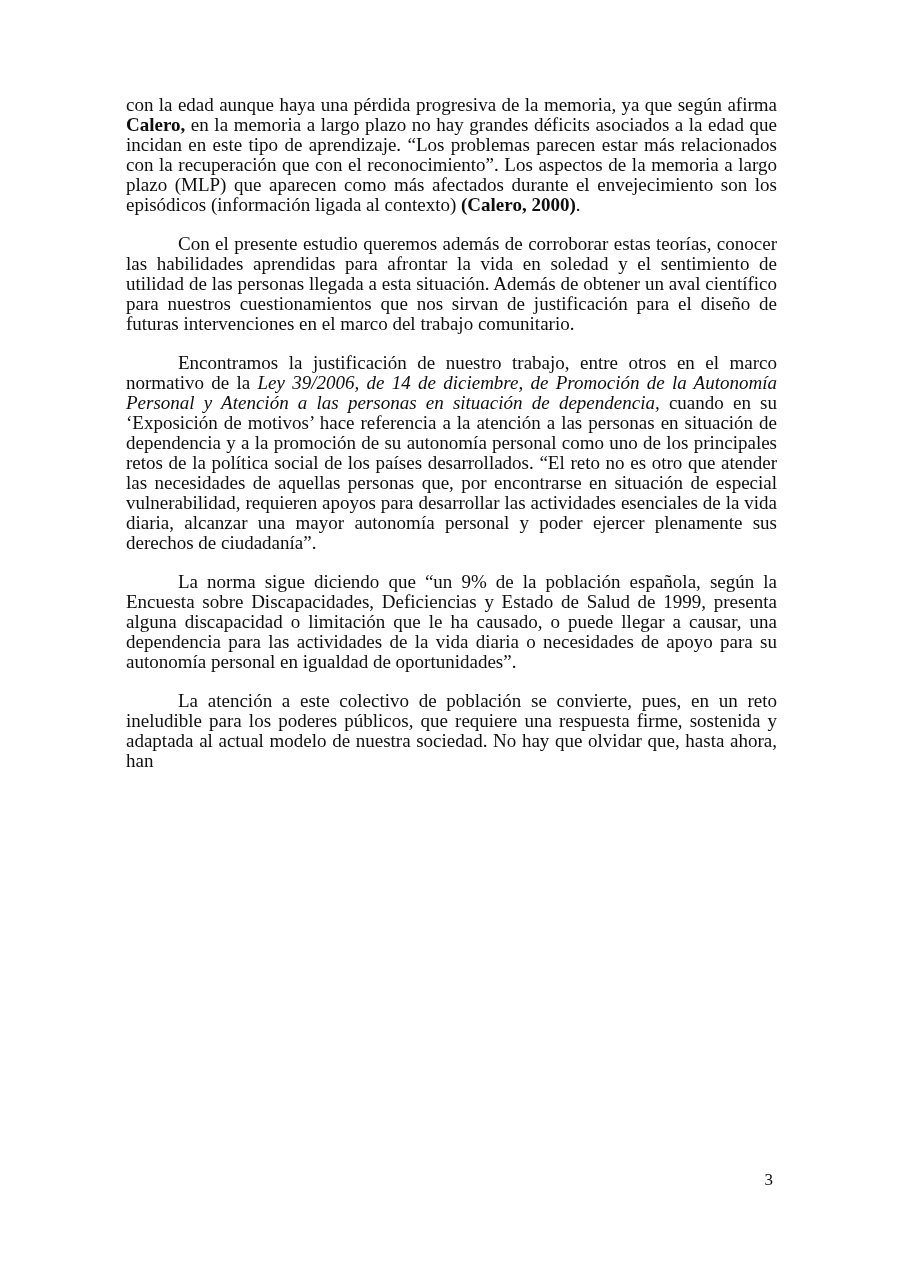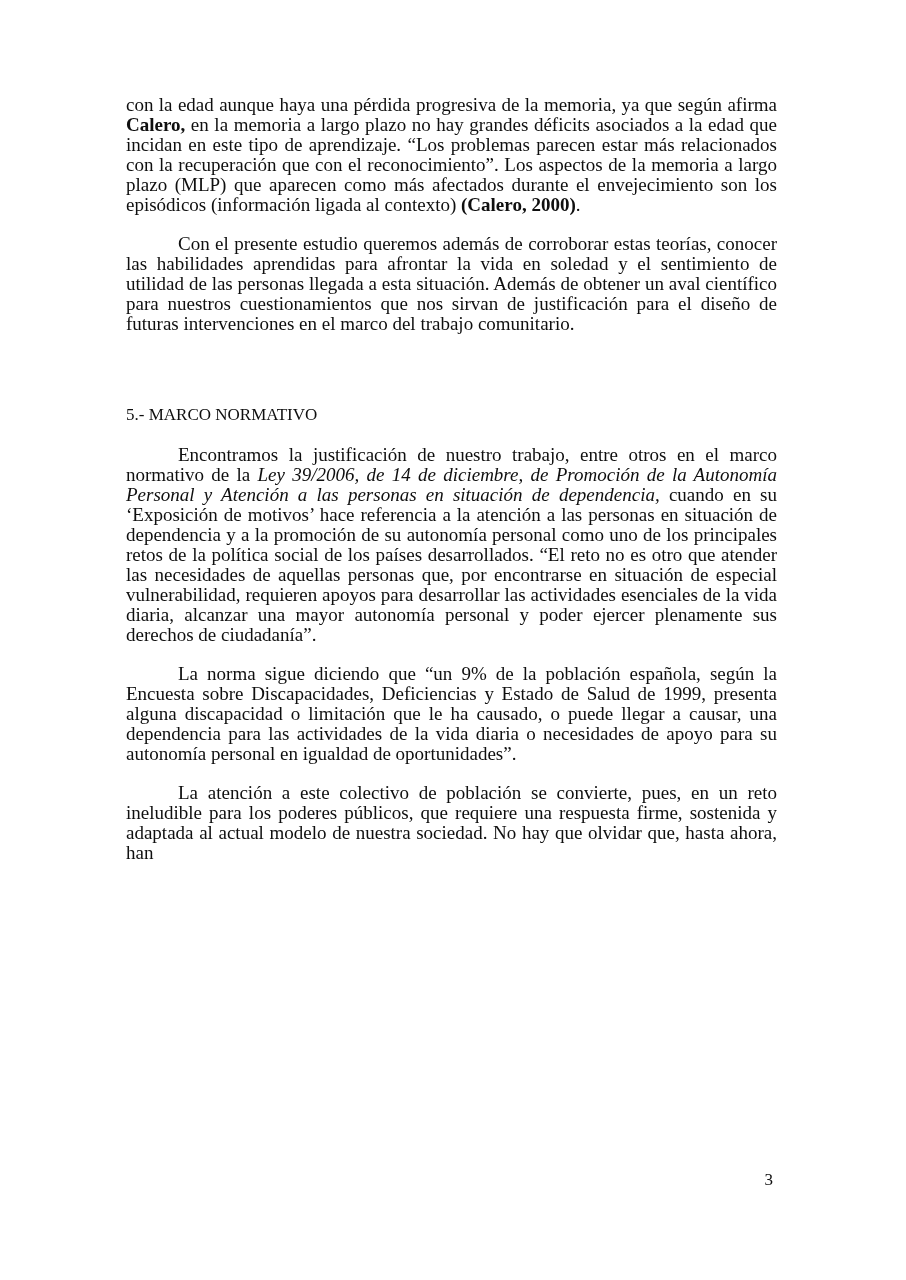--- a/index.html
+++ b/index.html
@@ -51,21 +51,20 @@
 </style>
 </head>
 <body>
 
 <div class="page">
   <div class="content">
     <section>
         <p class=""><span>con la edad  aunque haya una pérdida progresiva de la memoria, ya que según afirma </span><span style="font-weight: bold;">Calero,</span><span> en la memoria a largo plazo no hay grandes déficits asociados a la edad que incidan en este tipo de aprendizaje. “Los problemas parecen estar más relacionados con la recuperación que con el reconocimiento”. Los aspectos de la memoria a largo plazo (MLP) que aparecen como más afectados durante el envejecimiento son los episódicos (información ligada al contexto) </span><span style="font-weight: bold;">(Calero, 2000)</span><span>.</span></p>
         <p class="indent"><span>Con el presente estudio queremos además de corroborar estas teorías, conocer las habilidades aprendidas para afrontar la vida en soledad y el sentimiento de utilidad de las personas llegada a esta situación. Además de obtener un aval científico para nuestros cuestionamientos que nos sirvan de justificación para el diseño de futuras intervenciones en el marco del trabajo comunitario.</span></p>
       </section>
-    <h2 class="section-heading">5.- MARCO NORMATIVO</h2>
     <section>
         <p class="indent"><span>Encontramos la justificación de nuestro trabajo, entre otros en el marco normativo de la  </span><span style="font-style: italic;">Ley 39/2006, de 14 de diciembre, de Promoción de la Autonomía Personal y Atención a las personas en situación de dependencia,</span><span> cuando en su ‘Exposición de motivos’ hace referencia a la atención a las personas en situación de dependencia y a la promoción de su autonomía personal como uno de los principales retos de la política social de los países desarrollados. “El reto no es otro que atender las necesidades de aquellas personas que, por encontrarse en situación de especial vulnerabilidad, requieren apoyos para desarrollar las actividades esenciales de la vida diaria, alcanzar una mayor autonomía personal y poder ejercer plenamente sus derechos de ciudadanía”.</span></p>
         <p class="indent"><span>La norma sigue diciendo que “un 9% de la población española, según la Encuesta sobre Discapacidades, Deficiencias y Estado de Salud de 1999, presenta alguna discapacidad o limitación que le ha causado, o puede llegar a causar, una dependencia para las actividades de la vida diaria o necesidades de apoyo para su autonomía personal en igualdad de oportunidades”.</span></p>
         <p class="indent cont"><span> La atención a este colectivo de población se convierte, pues, en un reto ineludible para los poderes públicos, que requiere una respuesta firme, sostenida y adaptada al actual modelo de nuestra sociedad. No hay que olvidar que, hasta ahora, han</span></p>
       </section>
   </div>
   <div class="page-number">3</div>
 </div>
 
 </body></html>

